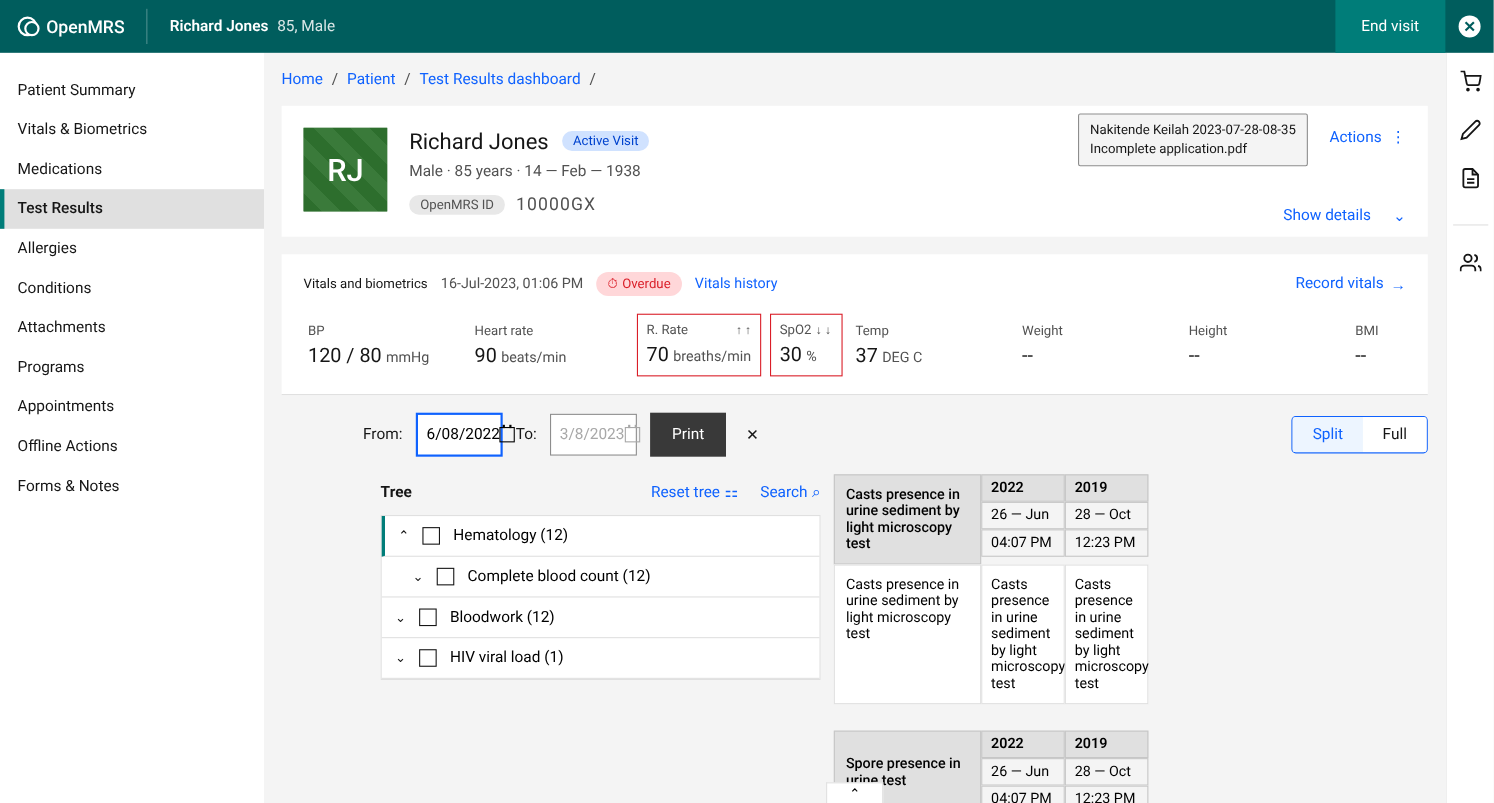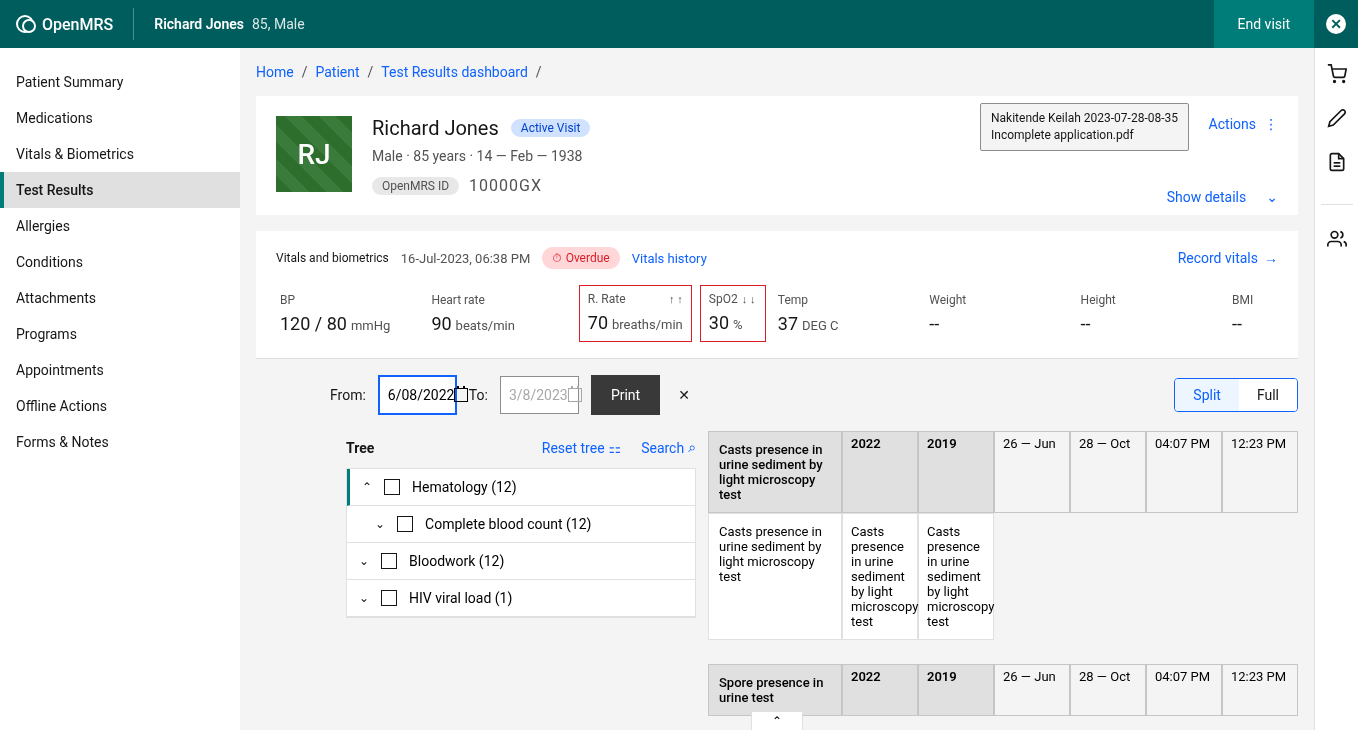--- a/index.html
+++ b/index.html
@@ -68,21 +68,21 @@
 .tree-actions{margin-left:auto;display:flex;gap:20px;color:#0f62fe;font-size:14px;align-items:center}
 .tree-list{background:#fff;border:1px solid #e0e0e0}
 .tree-item{display:flex;align-items:center;padding:10px 12px;gap:12px;font-size:14px;border-bottom:1px solid #e0e0e0}
 .tree-item.expanded{border-left:3px solid #007d79}
 .tree-item.child{padding-left:28px}
 .chk{width:16px;height:16px;border:1px solid #161616}
 .chevron{font-size:12px;color:#161616;cursor:pointer}
 .results-table{margin-left:12px; display:flex;flex-direction:column;gap:24px;flex:1}
 .table-block{display:flex;background:#f4f4f4}
 .row-header{width:134px;background:#e0e0e0;padding:10px;font-size:13px;font-weight:500;border:1px solid #c6c6c6}
-.col-headers{display:flex;flex-direction:row}
+.col-headers{display:flex;flex-direction:column}
 .col-header-group{display:flex}
 .year-cell{width:76px;padding:4px 8px;background:#e0e0e0;border:1px solid #c6c6c6;font-size:13px;font-weight:600}
 .date-cell{width:76px;padding:4px 8px;background:#f4f4f4;border:1px solid #c6c6c6;font-size:13px}
 .time-cell{width:76px;padding:4px 8px;background:#f4f4f4;border:1px solid #c6c6c6;font-size:13px}
 .data-row{display:flex}
 .row-label{width:134px;background:#fff;padding:10px;font-size:13px;border:1px solid #e0e0e0}
 .data-cell{width:76px;background:#fff;padding:10px 8px;font-size:13px;border:1px solid #e0e0e0}
 .expand-handle{position:absolute;bottom:0;left:50%;transform:translateX(-50%);background:#fff;border:1px solid #e0e0e0;border-bottom:none;padding:2px 20px;cursor:pointer;font-size:12px}
 .cal-icon{display:inline-block;width:14px;height:14px;border:1px solid currentColor;position:relative;flex-shrink:0}
 .cal-icon::before{content:"";position:absolute;top:-3px;left:2px;width:2px;height:3px;background:currentColor;box-shadow:6px 0 currentColor}
@@ -102,22 +102,22 @@
   </div>
   <div class="end-visit">End visit</div>
   <div class="close-btn">
       <div class="close-circle">✕</div>
     </div>
 </div>
 
 <div class="layout">
   <div class="sidebar">
     <div class="sidebar-item">Patient Summary</div>
+    <div class="sidebar-item">Vitals &amp; Biometrics</div>
     <div class="sidebar-item">Medications</div>
-    <div class="sidebar-item">Vitals &amp; Biometrics</div>
     <div class="sidebar-item active">Test Results</div>
     <div class="sidebar-item">Allergies</div>
     <div class="sidebar-item">Conditions</div>
     <div class="sidebar-item">Attachments</div>
     <div class="sidebar-item">Programs</div>
     <div class="sidebar-item">Appointments</div>
     <div class="sidebar-item">Offline Actions</div>
     <div class="sidebar-item">Forms &amp; Notes</div>
   </div>
 
@@ -155,21 +155,21 @@
       </div>
       <div class="show-details">
         <span>Show details</span>
         <span>⌄</span>
       </div>
     </div>
 
     <div class="vitals-section">
       <div class="vitals-header">
         <span class="vitals-title">Vitals and biometrics</span>
-        <span class="vitals-date">16-Jul-2023, 06:38 PM</span>
+        <span class="vitals-date">16-Jul-2023, 01:06 PM</span>
         <span class="overdue">
             <span>⏱</span>
             <span>Overdue</span>
           </span>
         <span class="vitals-history">Vitals history</span>
         <span class="record-vitals">
             <span>Record vitals</span>
             <span>→</span>
           </span>
       </div>

